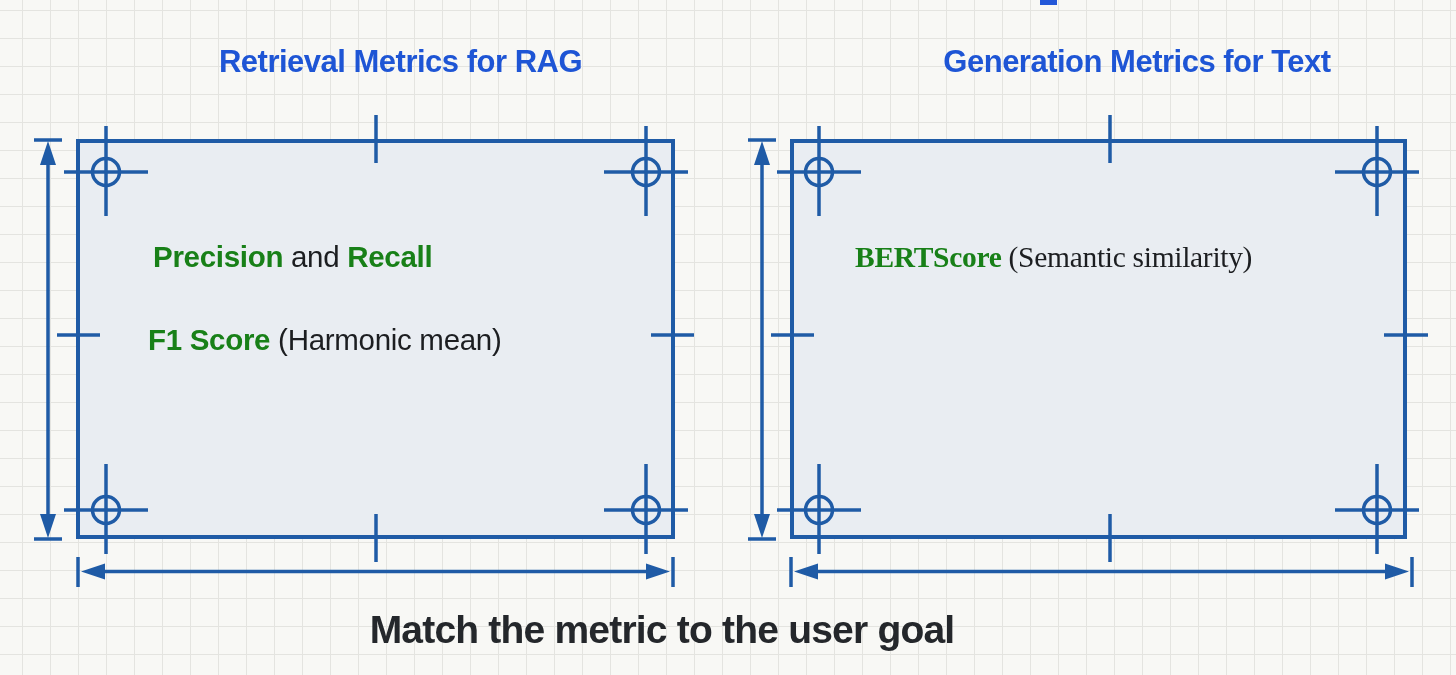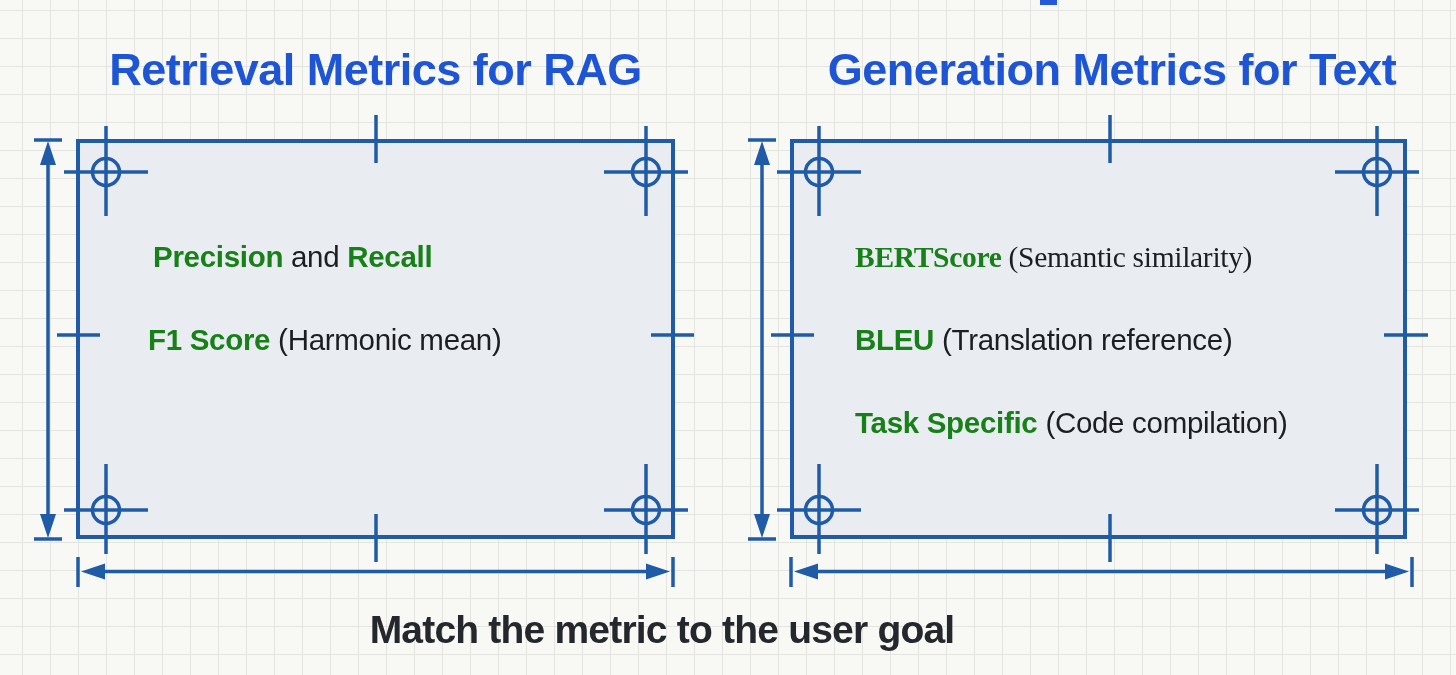--- a/index.html
+++ b/index.html
@@ -13,22 +13,22 @@
     background-color:#f8f8f5;
     background-image:
       linear-gradient(#e4e4e0 1.5px, transparent 1.5px),
       linear-gradient(90deg,#e4e4e0 1.5px, transparent 1.5px);
     background-size:28px 28px;
     background-position:-6px 10px;
   }
   svg.blueprint{position:absolute;left:0;top:0;}
   .panel-title{
     position:absolute;margin:0;top:44px;
-    font-size:45px;font-weight:700;letter-spacing:-0.5px;
-    text-align:center;color:#1e55d5;
+    font-size:31px;font-weight:700;letter-spacing:-0.5px;
+    text-align:center;color:#1e55d5;padding-left:25px;
   }
   .panel-title.left{left:78px;width:595px;}
   .panel-title.right{left:792px;width:640px;}
   .metric-row{
     position:absolute;height:40px;line-height:40px;
     font-size:29.5px;letter-spacing:-0.3px;color:#1c1e21;
     white-space:nowrap;
   }
   .metric-row .lead,.metric-row .tail{font-weight:700;color:#188018;}
   .caption{
@@ -120,22 +120,16 @@
   <div class="metric-row" style="left:153px;top:237px;">
     <span class="lead">Precision</span><span class="mid"> and </span><span class="tail">Recall</span>
   </div>
   <div class="metric-row" style="left:148px;top:320px;">
     <span class="lead">F1 Score</span><span class="mid"> (Harmonic mean)</span><span class="tail"></span>
   </div>
 
   <div class="metric-row" style="left:855px;top:237px;font-family:Liberation Serif, serif;">
     <span class="lead">BERTScore</span><span class="mid"> (Semantic similarity)</span><span class="tail"></span>
   </div>
-  <div class="metric-row" style="left:855px;top:320px;">
-    <span class="lead">BLEU</span><span class="mid"> (Translation reference)</span><span class="tail"></span>
-  </div>
-  <div class="metric-row" style="left:855px;top:403px;">
-    <span class="lead">Task Specific</span><span class="mid"> (Code compilation)</span><span class="tail"></span>
-  </div>
 
   <p class="caption">Match the metric to the user goal</p>
 
 </div>
 
 </body></html>

